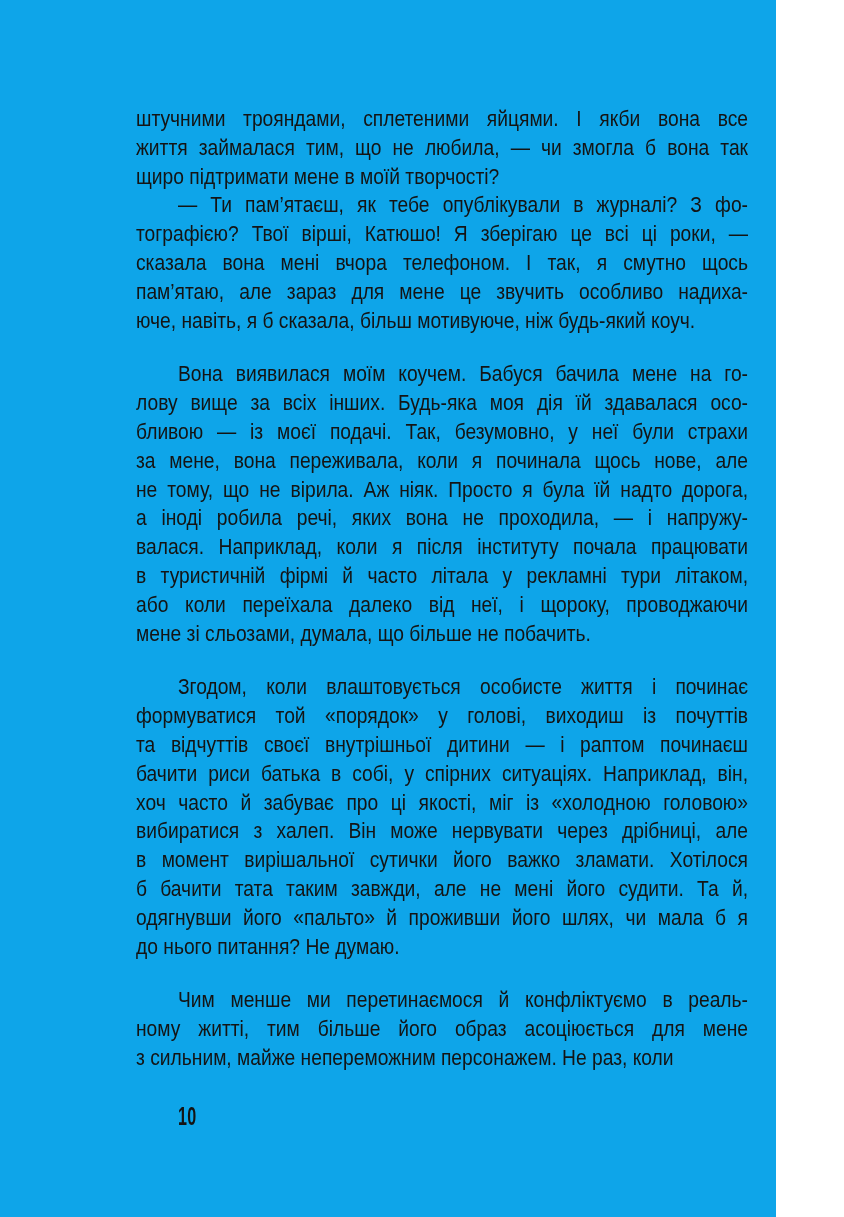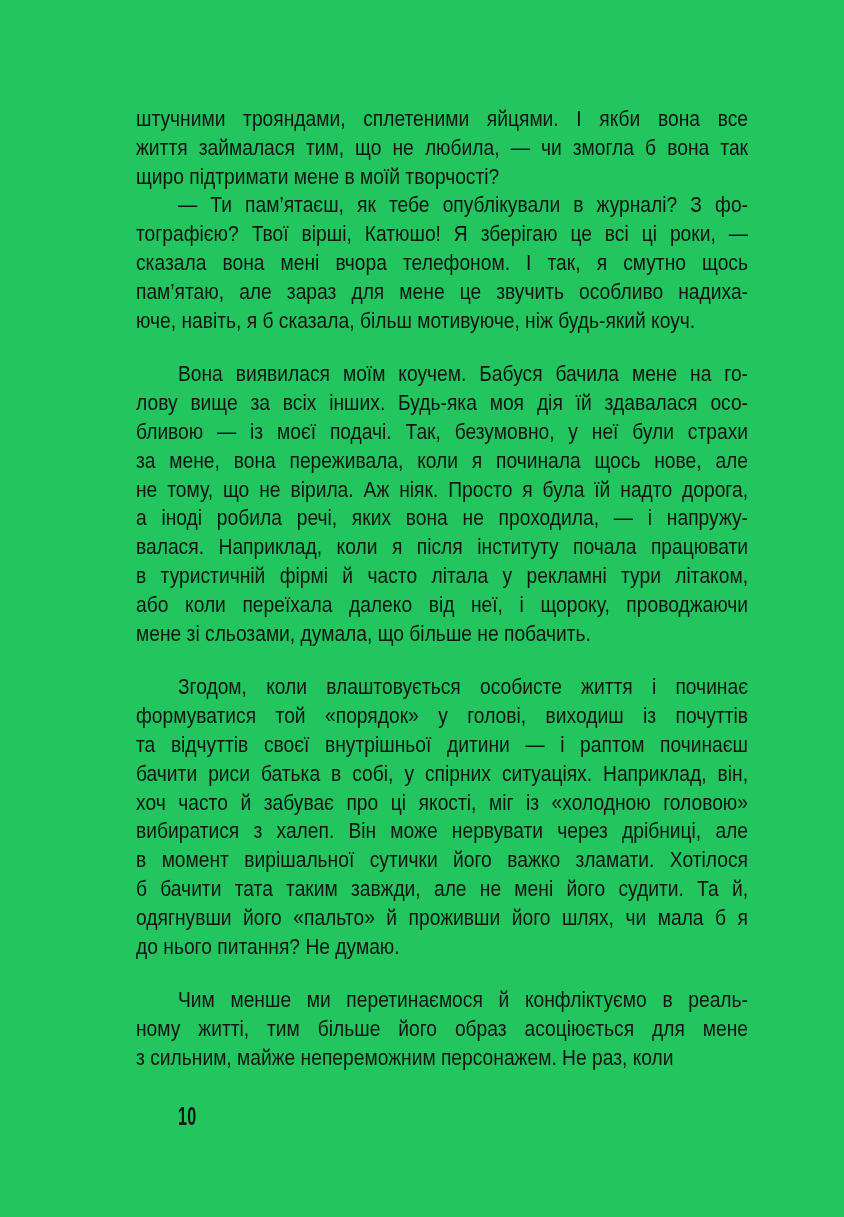--- a/index.html
+++ b/index.html
@@ -2,23 +2,23 @@
 <html><head>
 <meta charset="utf-8">
 <style>
   html, body {
     margin: 0;
     padding: 0;
     background: #ffffff;
   }
   .book-page {
     position: relative;
-    width: 844px;
+    width: 776px;
     height: 1217px;
-    background: #22c55e;
+    background: #0ea5e9;
     overflow: hidden;
     font-family: "Liberation Sans", sans-serif;
     color: #141414;
   }
   .text-block {
     position: absolute;
     left: 136px;
     top: 105px;
     width: 700px;               
     transform: scaleX(0.8743);  

